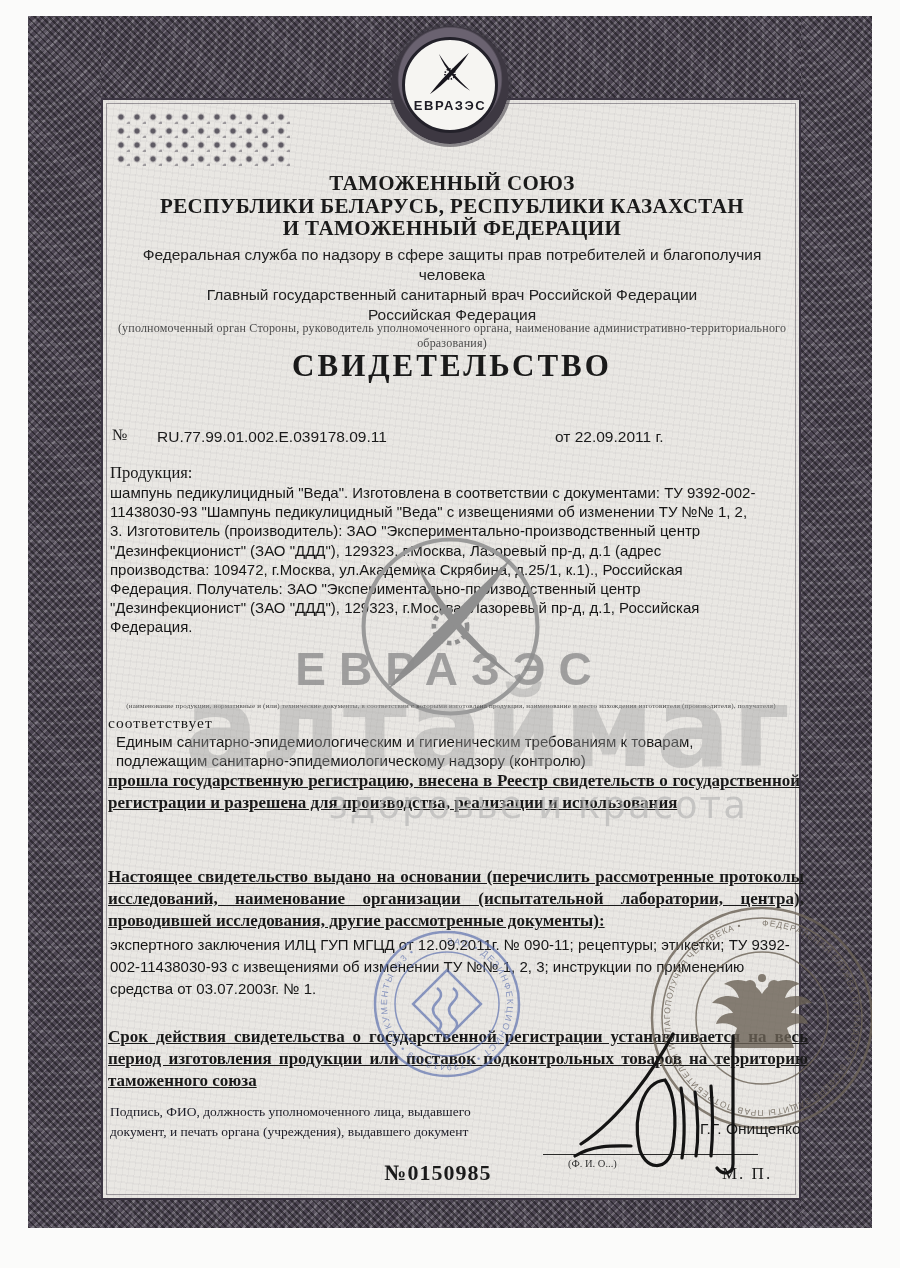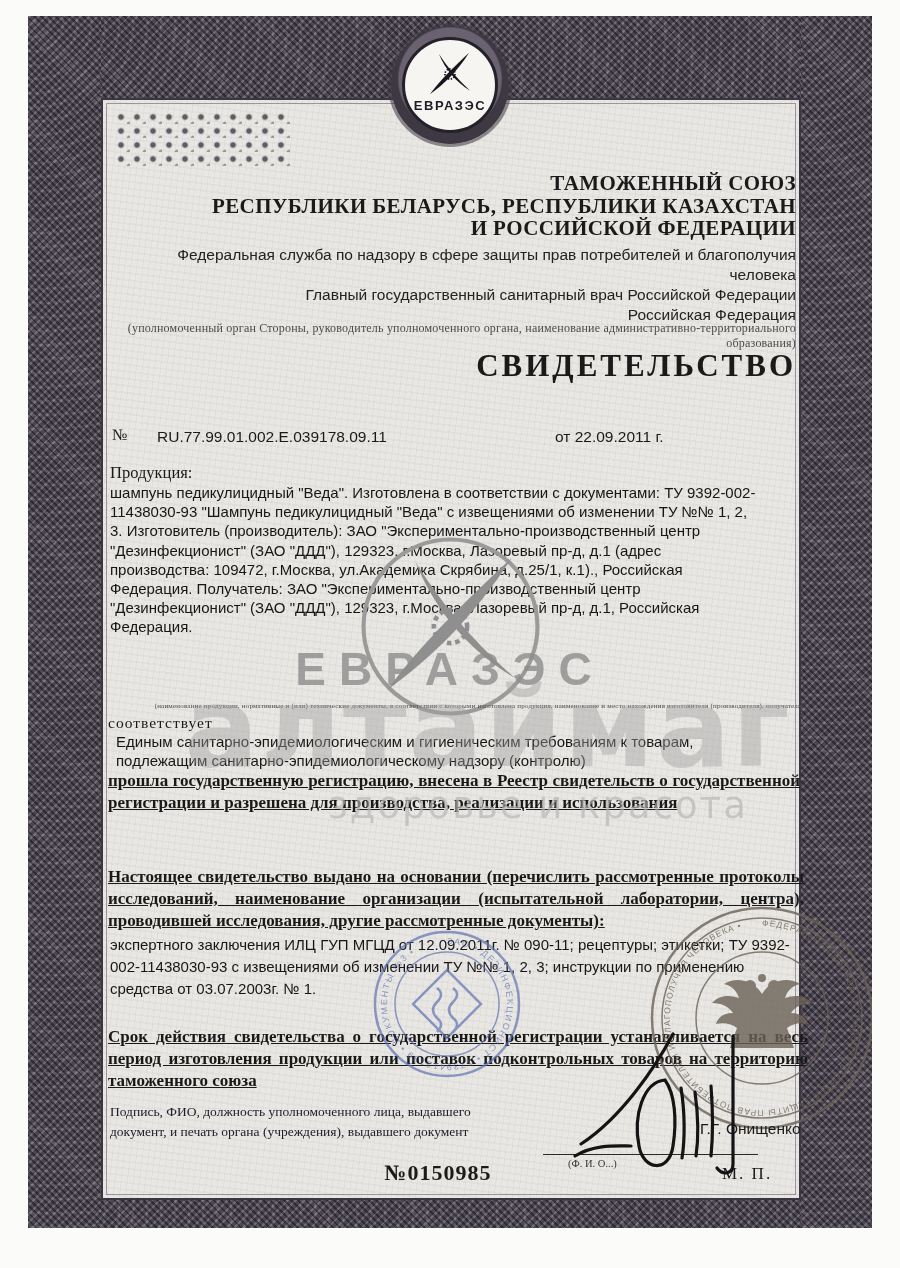--- a/index.html
+++ b/index.html
@@ -37,21 +37,21 @@
         letter-spacing:1.5px;color:#1d1b24;margin-top:-4px;}
 
   
   .sec-pattern{position:absolute;left:86px;top:94px;width:176px;height:56px;z-index:2;
         background-image:
           radial-gradient(circle at 7px 7px, #48434f 0 2px, rgba(72,67,79,.35) 3px, transparent 4px),
           radial-gradient(circle at 15px 14px, rgba(72,67,79,.55) 0 1.6px, transparent 3px);
         background-size:16px 14px, 16px 14px;opacity:.85;}
 
   .content-block{position:absolute;z-index:2;}
-  .center{text-align:right;}
+  .center{text-align:center;}
   .sans{font-family:"Liberation Sans",sans-serif;margin-left:19px;}
 
   .hdr-line{font-size:21px;font-weight:bold;line-height:1.08;letter-spacing:.4px;}
   .agency-line{font-family:"Liberation Sans",sans-serif;font-size:15.5px;line-height:1.3;color:#222;}
   .tiny-caption{font-size:12px;color:#4a4a4a;letter-spacing:.2px;}
   .doc-title{font-size:31px;font-weight:bold;letter-spacing:3px;}
   .doc-subtitle{font-size:20px;font-weight:bold;letter-spacing:1px;word-spacing:5px;}
 
   .para-sans{font-family:"Liberation Sans",sans-serif;font-size:15px;line-height:1.28;color:#161616;}
   .para-serif{font-size:17px;font-weight:bold;line-height:1.3;text-align:justify;color:#191919;text-decoration:underline;}
@@ -105,21 +105,21 @@
       </svg>
       <div class="badge-label">ЕВРАЗЭС</div>
     </div>
   </div>
 
   <div class="sec-pattern"></div>
 
   <div class="content-block center" style="left:80px;top:156px;width:688px;">
     <div class="hdr-line">ТАМОЖЕННЫЙ СОЮЗ</div>
     <div class="hdr-line">РЕСПУБЛИКИ БЕЛАРУСЬ, РЕСПУБЛИКИ КАЗАХСТАН</div>
-    <div class="hdr-line">И РОССИЙСКОЙ ФЕДЕРАЦИИ</div>
+    <div class="hdr-line">И ТАМОЖЕННЫЙ ФЕДЕРАЦИИ</div>
     <div style="height:5px;"></div>
     <div class="agency-line">Федеральная служба по надзору в сфере защиты прав потребителей и благополучия человека</div>
     <div class="agency-line">Главный государственный санитарный врач Российской Федерации</div>
     <div class="agency-line">Российская Федерация</div>
   </div>
 
   <div class="content-block center tiny-caption" style="left:80px;top:305px;width:688px;">(уполномоченный орган Стороны, руководитель уполномоченного органа, наименование административно-территориального образования)</div>
 
   <div class="content-block center doc-title" style="left:80px;top:332px;width:688px;">СВИДЕТЕЛЬСТВО</div>
 

